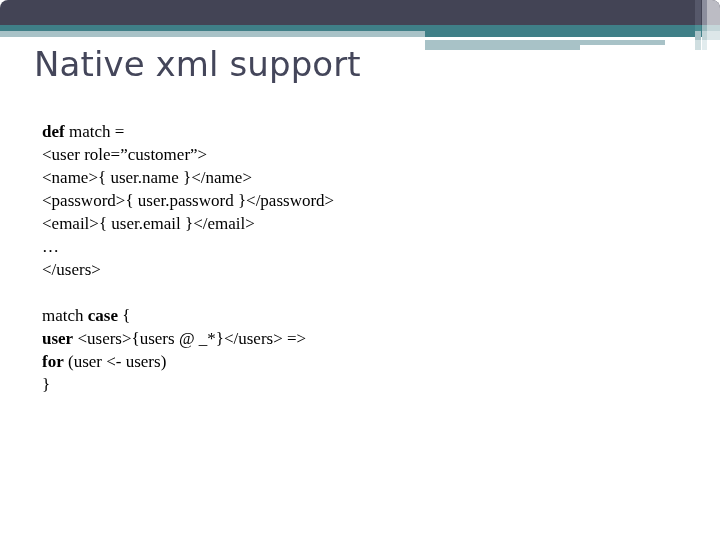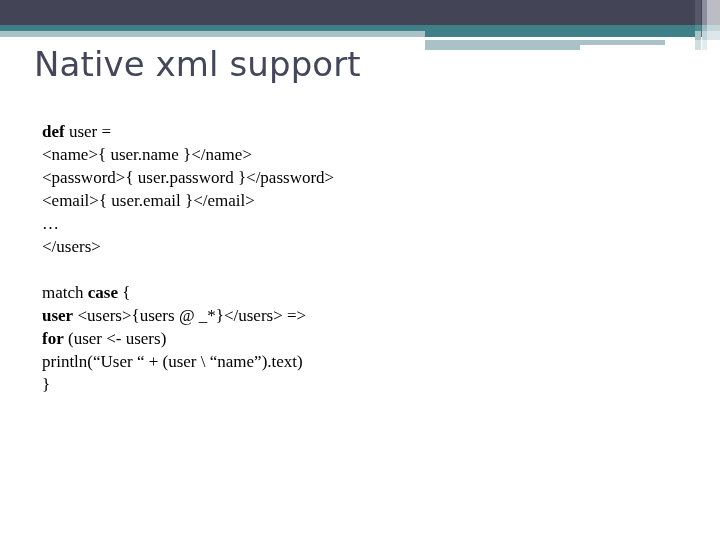--- a/index.html
+++ b/index.html
@@ -15,20 +15,21 @@
     position: relative;
   }
 
   
   .slide {
     position: relative;
     width: 720px;
     height: 540px;
     background: #ffffff;
     overflow: hidden;
+    border-radius: 8px;
   }
 
   
   .deco {
     position: absolute;
     top: 0;
     left: 0;
     width: 720px;
     height: 60px;
     overflow: hidden;
@@ -222,30 +223,30 @@
     <div class="vstripe vstripe-b3"></div>
     <div class="vstripe vstripe-c3"></div>
     <div class="vstripe vstripe-a4"></div>
     <div class="vstripe vstripe-b4"></div>
   </div>
 
   <div class="title">Native xml support</div>
 
   <div class="body-area">
     <div class="code-block" id="code-block-1">
-        <div class="code-line"><b>def</b><span> user =</span></div>
+        <div class="code-line"><b>def</b><span> match =</span></div>
+        <div class="code-line"><span>&lt;user role=”customer”&gt;</span></div>
         <div class="code-line"><span>&lt;name&gt;{ user.name }&lt;/name&gt;</span></div>
         <div class="code-line"><span>&lt;password&gt;{ user.password }&lt;/password&gt;</span></div>
         <div class="code-line"><span>&lt;email&gt;{ user.email }&lt;/email&gt;</span></div>
         <div class="code-line"><span>…</span></div>
         <div class="code-line"><span>&lt;/users&gt;</span></div>
       </div>
     <div class="block-gap"></div>
     <div class="code-block" id="code-block-2">
         <div class="code-line"><span>match </span><b>case</b><span> {</span></div>
         <div class="code-line"><b>user</b><span> &lt;users&gt;{users @ _*}&lt;/users&gt; =&gt;</span></div>
         <div class="code-line"><b>for</b><span> (user &lt;- users)</span></div>
-        <div class="code-line"><span>println(“User “ + (user \ “name”).text)</span></div>
         <div class="code-line"><span>}</span></div>
       </div>
   </div>
 
 </div>
 
 </body></html>

